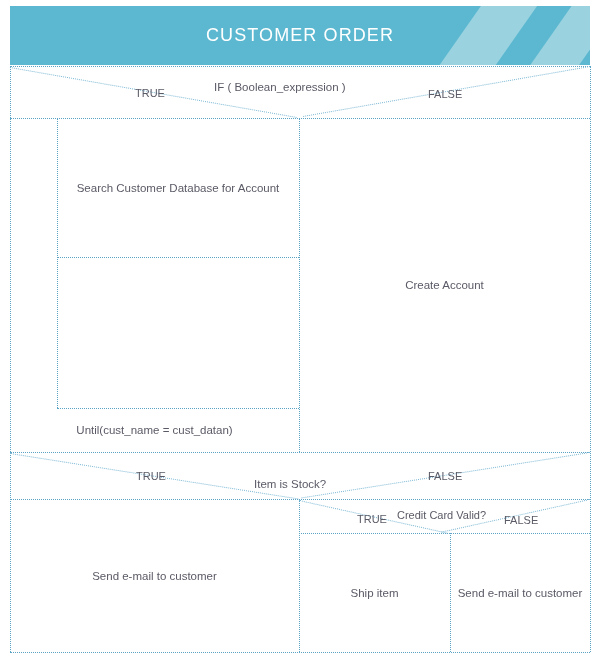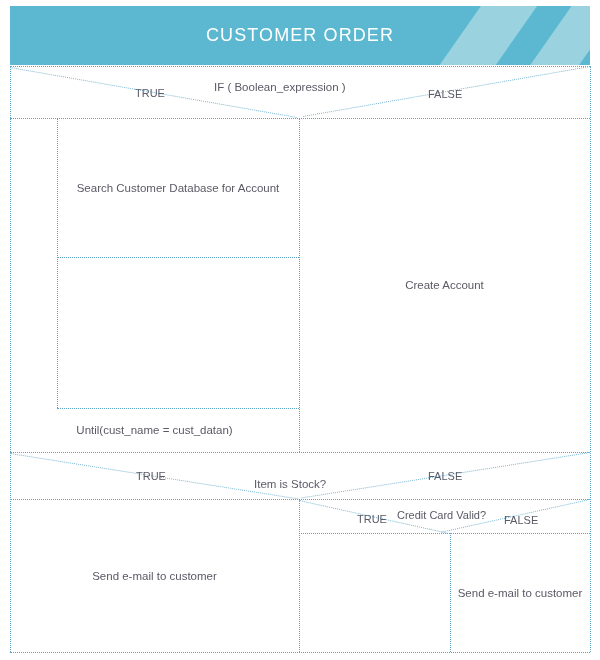--- a/index.html
+++ b/index.html
@@ -153,16 +153,17 @@
   <div class="diag" style="left:299px; top:500px; width:151.8px; transform:rotate(12.4deg);"></div>
   <div class="diag" style="left:590px; top:500px; width:151.8px; transform:rotate(167.6deg);"></div>
   <div class="hline" style="left:299px; top:533px; width:291px;"></div>
 
   <div class="cond-label" style="left:397px; top:509px; font-size:11px;">Credit Card Valid?</div>
   <div class="branch-label" style="left:357px; top:513px;">TRUE</div>
   <div class="branch-label" style="left:504px; top:514px;">FALSE</div>
 
   <div class="vline" style="left:450px; top:533px; height:119px;"></div>
 
+  <div class="cell-text" style="left:299px; top:533px; width:151px; height:119px;">Ship item</div>
 
   <div class="cell-text" style="left:450px; top:533px; width:140px; height:119px;">Send e-mail to customer</div>
 
 </div>
 
 </body></html>

